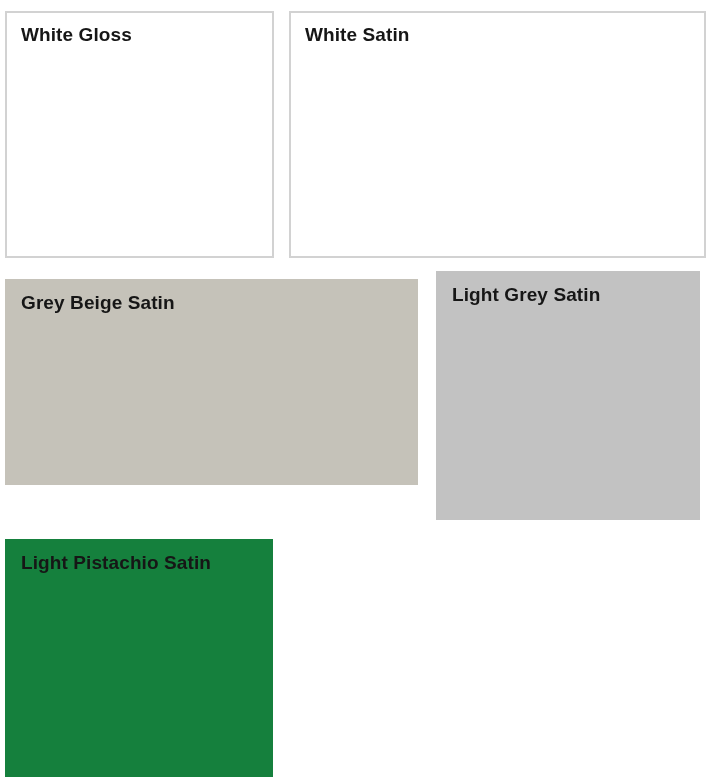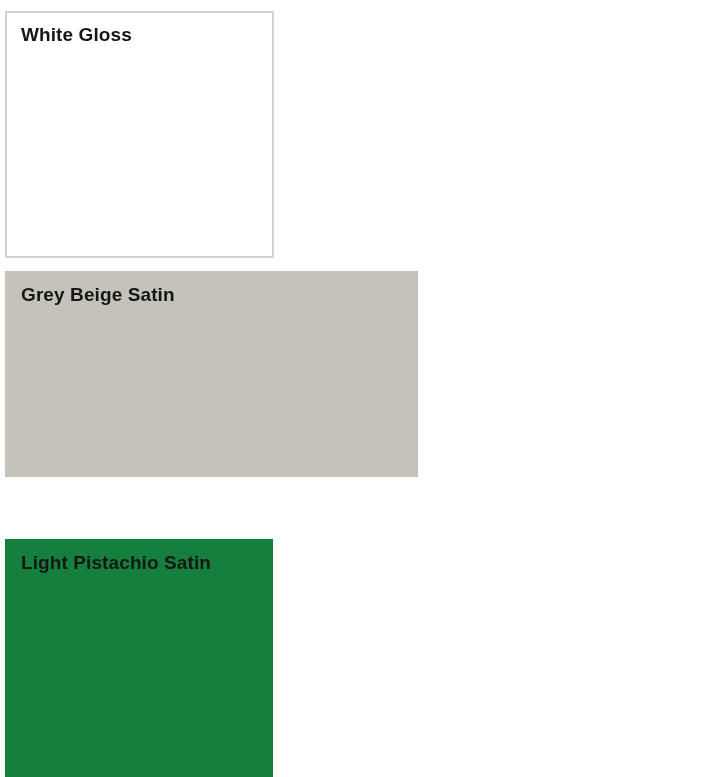--- a/index.html
+++ b/index.html
@@ -45,39 +45,45 @@
     left: 14px;
     top: 10px;
   }
   .label-dark { color: #161616; }
   .label-light { color: #ffffff; }
 
   
   #swatch-white-gloss   { left: 5px;   top: 3px;   width: 269px; height: 247px; }
   #swatch-white-satin   { left: 289px; top: 3px;   width: 417px; height: 247px; }
   
-  #swatch-grey-beige    { left: 5px;   top: 263px; width: 413px; height: 206px; }
+  #swatch-grey-beige    { left: 5px;   top: 271px; width: 413px; height: 206px; }
   #swatch-light-grey    { left: 436px; top: 263px; width: 264px; height: 249px; }
   
   #swatch-light-pistachio { left: 5px;   top: 531px; width: 268px; height: 246px; }
   #swatch-olive           { left: 290px; top: 531px; width: 410px; height: 246px; }
 </style>
 </head>
 <body>
 
 <div class="swatch-board">
 
   <div class="swatch swatch-outlined" id="swatch-white-gloss">
     <span class="swatch-label label-dark">White Gloss</span>
   </div>
 
+  <div class="swatch swatch-outlined" id="swatch-white-satin">
+    <span class="swatch-label label-dark">White Satin</span>
+  </div>
 
   <div class="swatch" id="swatch-grey-beige" style="background: rgb(197, 194, 185);">
     <span class="swatch-label label-dark">Grey Beige Satin</span>
   </div>
 
+  <div class="swatch" id="swatch-light-grey" style="background: rgb(194, 194, 194);">
+    <span class="swatch-label label-dark">Light Grey Satin</span>
+  </div>
 
   <div class="swatch" id="swatch-light-pistachio" style="background: #15803d;">
     <span class="swatch-label label-dark">Light Pistachio Satin</span>
   </div>
 
 
 </div>
 
 </body></html>

